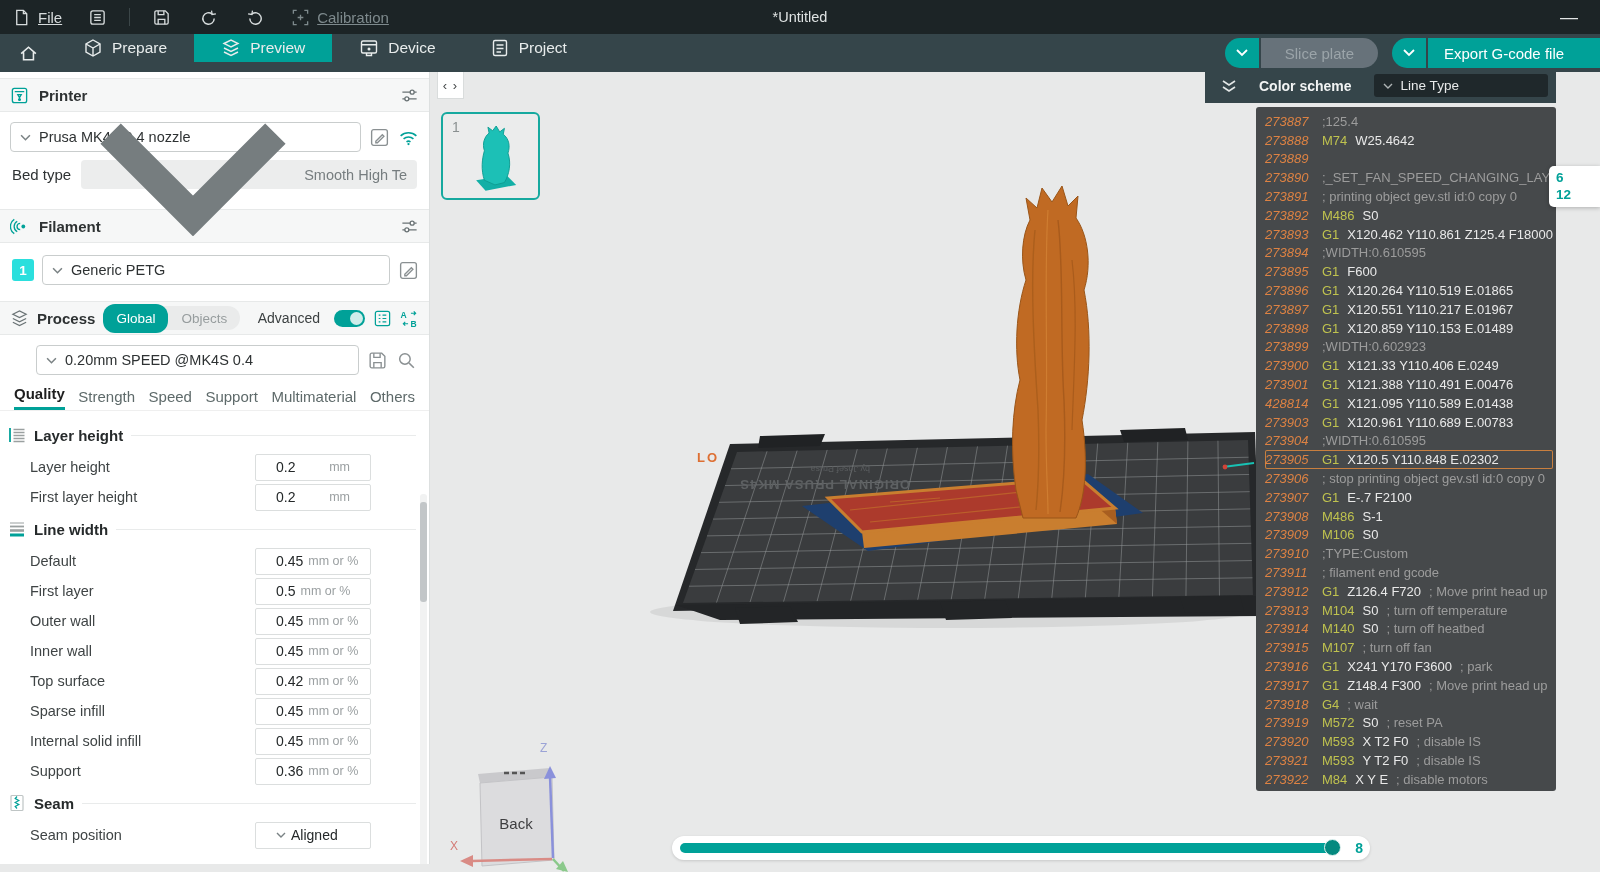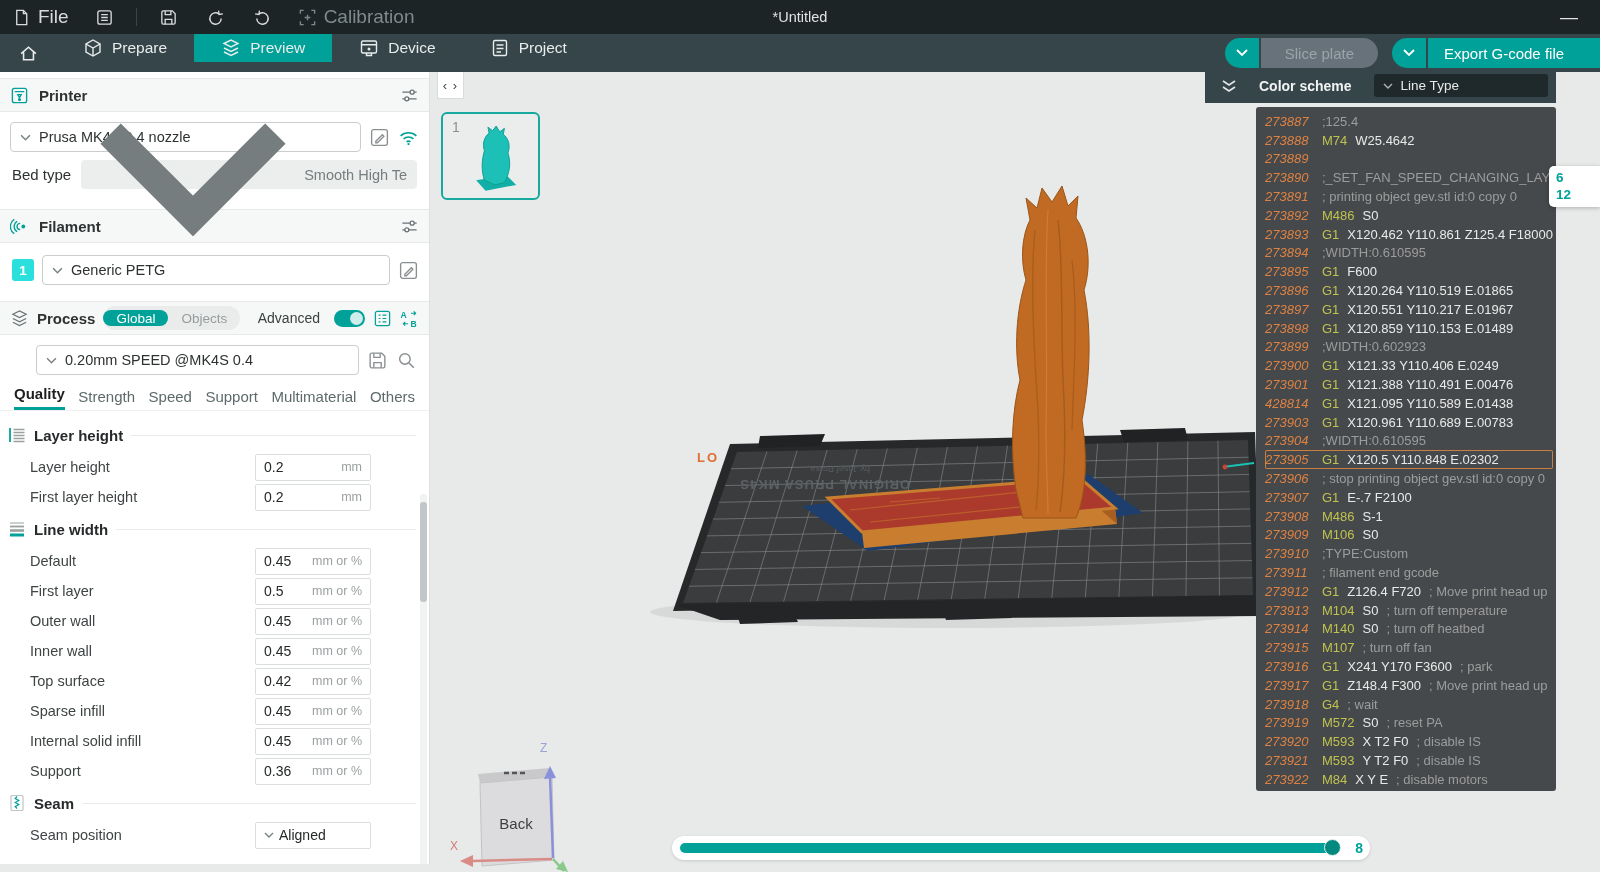--- a/index.html
+++ b/index.html
@@ -6,21 +6,21 @@
   html,body { width:1600px; height:872px; overflow:hidden;
     font-family:"Liberation Sans", sans-serif; background:#E8E9E9; position:relative; }
   :root{ --accent:#00A198; --titlebar:#1C2426; --tabbar:#35454A; }
 
   
   .titlebar{ position:absolute; left:0; top:0; width:1600px; height:34px; background:var(--titlebar);
     display:flex; align-items:center; color:#D7DCDD; z-index:10; }
   .tb-group{ display:flex; align-items:center; gap:7px; padding:0 12px; height:100%; cursor:default; }
   .tb-icon{ width:19px; height:19px; display:inline-flex; }
   .tb-icon svg{ width:100%; height:100%; }
-  .tb-label{ font-size:19px; }
+  .tb-label{ font-size:15px;text-decoration:underline; }
   .tb-divider{ width:1px; height:18px; background:#3B4648; margin:0 8px; }
   .tb-btn{ padding:0 14px; height:100%; display:flex; align-items:center; }
   .tb-title{ position:absolute; left:50%; transform:translateX(-50%); color:#DFE3E3; font-size:14.5px; }
   .tb-cal{ color:#7E8A8D; }
   .tb-min{ margin-left:auto; padding:0 22px; font-size:18px; color:#E2E5E5; height:100%; display:flex; align-items:center; }
 
   
   .tabbar{ position:absolute; left:0; top:34px; width:1600px; height:38px; background:var(--tabbar);
     display:flex; align-items:center; color:#E8ECEC; z-index:10; }
   .home-btn{ width:56px; height:100%; display:flex; align-items:center; justify-content:center; }
@@ -59,40 +59,40 @@
   .bed-row{ display:flex; align-items:center; padding:2px 12px 10px 12px; gap:10px; }
   .bed-label{ font-size:15px; color:#2E3233; font-weight:bold; white-space:nowrap; }
   .bed-dd{ flex:1; height:29px; background:#ECEDED; border-radius:4px; display:flex; align-items:center;
     padding:0 9px; gap:8px; color:#767D7F; }
   .bed-dd .combo-text{ color:#767D7F; }
   .fil-row{ display:flex; align-items:center; padding:12px 10px 10px 12px; gap:8px; }
   .fil-badge{ width:22px; height:22px; background:#2BDFDD; color:#fff; font-size:13.5px; font-weight:bold;
     display:flex; align-items:center; justify-content:center; border-radius:3px; flex:none; }
   .proc-strip{ gap:8px; }
   .scope-pill{ display:flex; background:#EAEBEB; border-radius:12px; height:24px; align-items:center; }
-  .scope-seg{ padding:0 13px; font-size:13.5px; height:16px; display:flex; align-items:center; border-radius:12px; color:#979D9E; }
+  .scope-seg{ padding:0 13px; font-size:13.5px; height:29px; display:flex; align-items:center; border-radius:12px; color:#979D9E; }
   .scope-seg.on{ background:var(--accent); color:#fff; }
   .adv-label{ margin-left:auto; font-size:14px; color:#3C4142; }
   .toggle{ width:31px; height:17px; border-radius:9px; background:var(--accent); position:relative; margin-left:6px; }
   .toggle .knob{ position:absolute; right:2px; top:2px; width:13px; height:13px; border-radius:50%; background:#CFEDEA; }
   .preset-row{ display:flex; align-items:center; padding:10px 12px 6px 36px; gap:8px; }
   .ptabs{ display:flex; align-items:flex-end; justify-content:space-between; padding:6px 14px 0 14px; height:30px;
     border-bottom:1px solid #EFEFEF; }
   .ptab{ font-size:15px; color:#5E6A6A; padding-bottom:5px; white-space:nowrap; }
   .ptab.active{ color:#1E1E1E; font-weight:bold; border-bottom:3px solid var(--accent); }
   .params{ position:absolute; left:0; top:354px; width:430px; bottom:0; overflow:hidden; }
   .psec-header{ height:34px; display:flex; align-items:center; gap:8px; padding:0 14px 0 8px; }
   .psec-icon{ width:18px; height:18px; display:inline-flex; flex:none; }
   .psec-icon svg{ width:100%; height:100%; }
   .psec-title{ font-size:15px; font-weight:bold; color:#262A2B; white-space:nowrap; }
   .psec-line{ flex:1; height:1px; background:#E9EBEB; }
   .param-row{ height:30px; display:flex; align-items:center; padding:0 59px 0 30px; }
   .param-label{ flex:1; font-size:14.5px; color:#3F4445; }
   .param-input{ width:116px; height:27px; border:1px solid #DBDEDE; border-radius:2px; background:#fff;
-    display:flex; align-items:center; padding:0 8px; gap:5px; }
+    display:flex; align-items:center; padding:0 20px; gap:5px; }
   .param-value{ flex:1; font-size:14px; color:#242829; }
   .param-unit{ font-size:12.5px; color:#9BA0A2; white-space:nowrap; }
   .param-input .chev{ width:10px; height:6px; color:#7A8284; flex:none; }
   .side-scroll{ position:absolute; right:2px; top:430px; width:7px; height:440px; background:#F1F2F2; border-radius:3px; }
   .side-thumb{ position:absolute; left:0; top:8px; width:7px; height:100px; background:#C2C6C8; border-radius:3px; }
 
   
   .collapse-btn{ position:absolute; left:437px; top:72px; width:27px; height:27px; background:#fff;
     border:1px solid #D9DCDC; border-top:none; display:flex; align-items:center; justify-content:center;
     font-size:13px; color:#45494A; z-index:9; letter-spacing:1px; }

